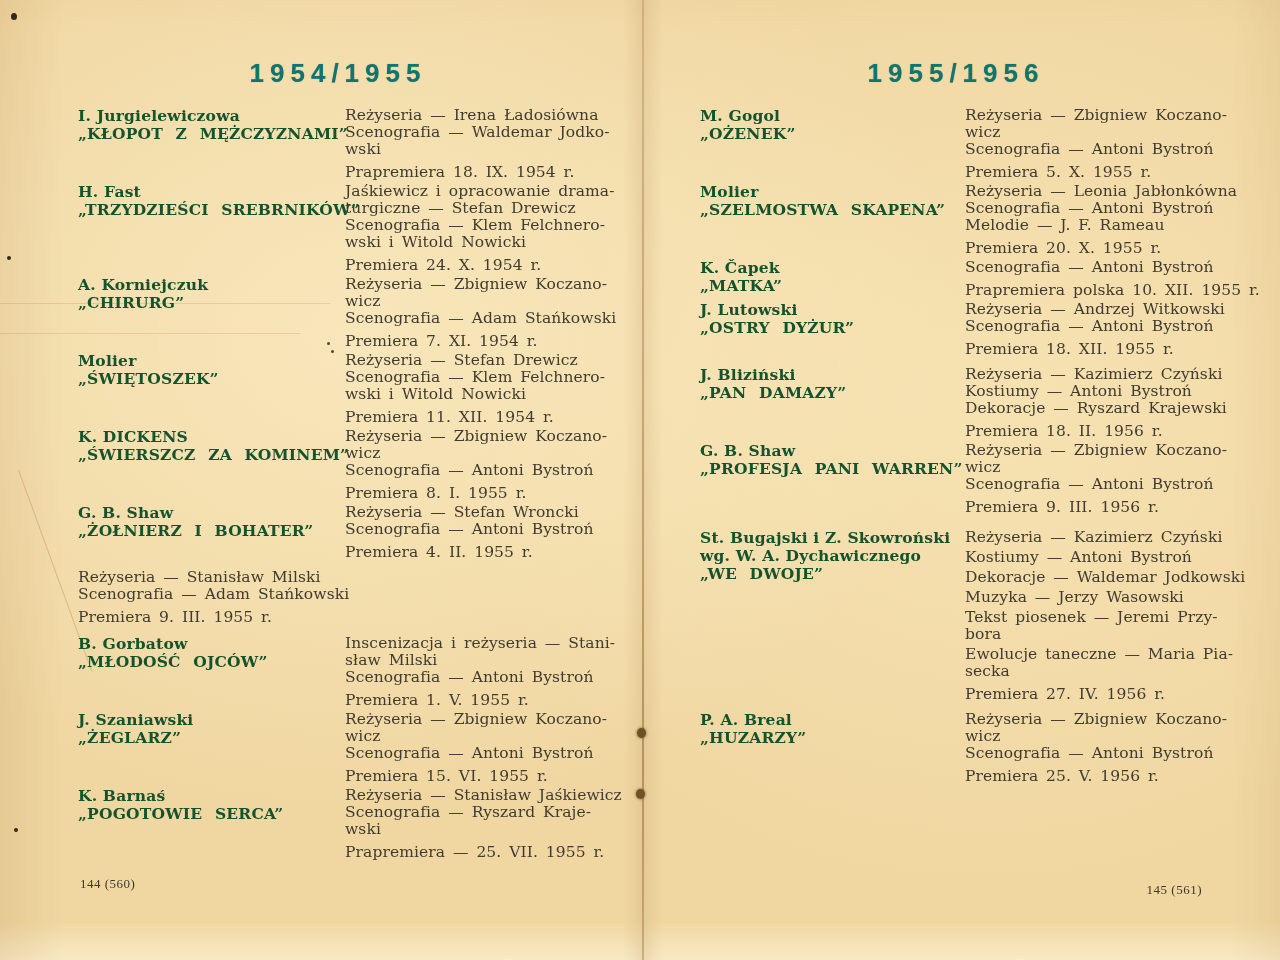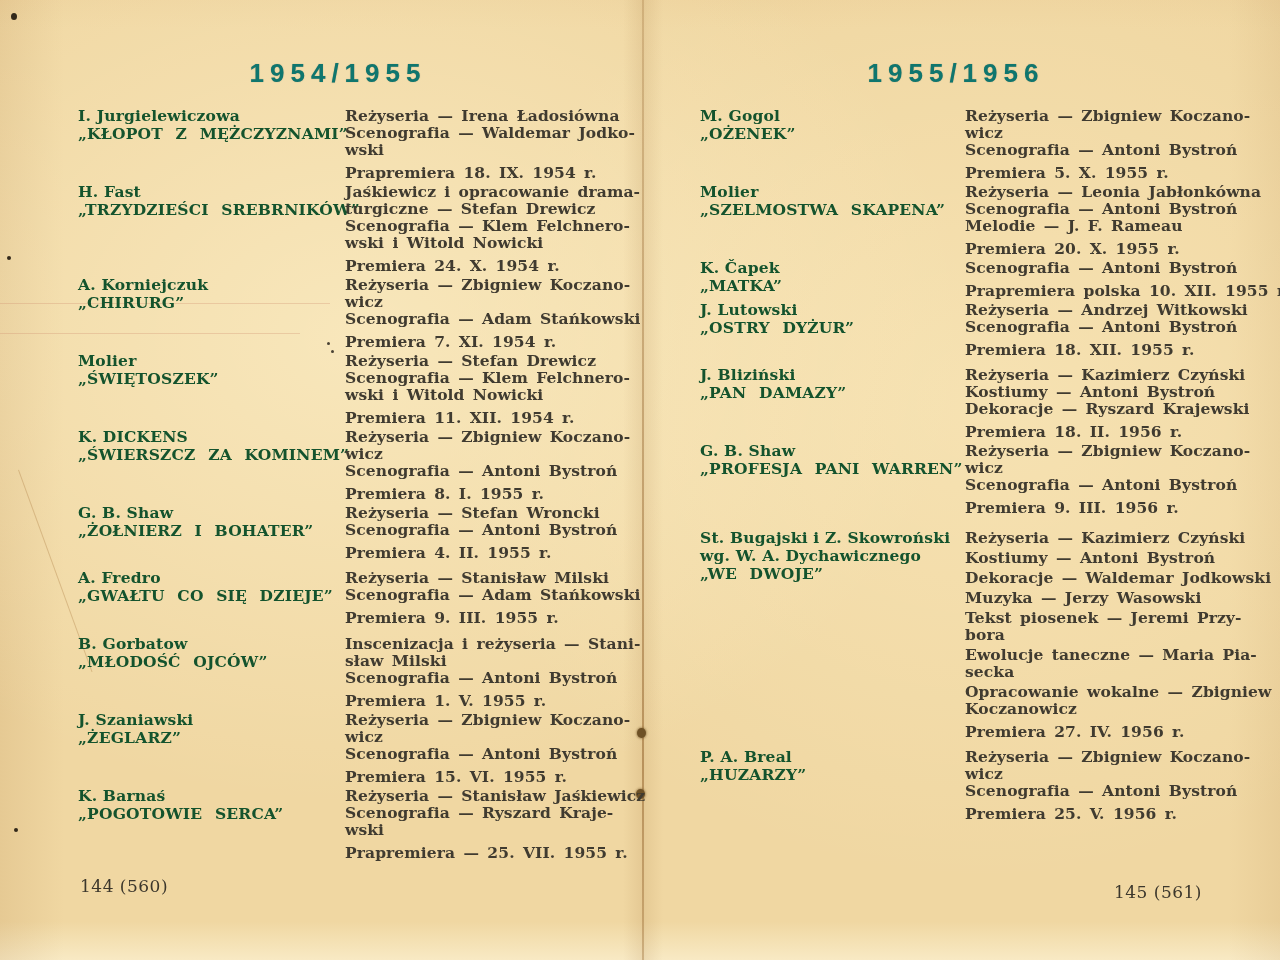--- a/index.html
+++ b/index.html
@@ -27,35 +27,35 @@
   }
   .entry{display:flex;margin-bottom:2px;}
   .author-col{flex:0 0 auto;white-space:nowrap;}
   #left-page .author-col{width:267px;}
   #right-page .author-col{width:265px;}
   .author-line, .entry-title{
     font-weight:700;font-size:15.5px;line-height:18px;color:#14532d;
     letter-spacing:0.2px;
   }
   .entry-title{word-spacing:0.45em;}
-  .credits-col{flex:1 1 auto;min-width:0;font-weight:bold;}
+  .credits-col{flex:1 1 auto;min-width:0;}
   .credit-item{margin-bottom:0;}
   .credit-line, .premiere-line{
     font-size:15.5px;line-height:17px;white-space:nowrap;
     word-spacing:0.18em;letter-spacing:0.1px;color:#403b30;
   }
   .premiere-line{margin-top:6px;}
   #left-entries .entry:nth-child(6){margin-bottom:8px;}
   #left-entries .entry:nth-child(7){margin-bottom:9px;}
   #right-entries .entry:nth-child(4){margin-bottom:8px;}
   #right-entries .entry:nth-child(6){margin-bottom:13px;}
   #right-entries .entry:nth-child(7){margin-bottom:8px;}
   #right-entries .entry:nth-child(7) .credit-item{margin-bottom:3px;}
   .page-number{
-    position:absolute;font-size:17px;letter-spacing:0.5px;color:#3c372c;
+    position:absolute;font-size:13px;letter-spacing:0.5px;color:#3c372c;font-family:Liberation Serif, serif;
   }
   #left-page .page-number{left:2px;top:818px;}
   #right-page .page-number{right:10px;top:824px;}
   
   .gutter-band{
     position:absolute;left:623px;top:0;width:40px;height:960px;
     background:linear-gradient(90deg, rgba(150,103,48,0) 0%, rgba(150,103,48,0.13) 50%, rgba(150,103,48,0) 100%);
     pointer-events:none;
   }
   .gutter-line{
@@ -190,24 +190,20 @@
           <div class="credit-item">
             <div class="credit-line">Reżyseria — Stefan Wroncki</div>
           </div>
           <div class="credit-item">
             <div class="credit-line">Scenografia — Antoni Bystroń</div>
           </div>
           <div class="premiere-line">Premiera 4. II. 1955 r.</div>
         </div>
       </div>
       <div class="entry">
-        <div class="author-col">
-          <div class="author-line">A. Fredro</div>
-          <div class="entry-title">„GWAŁTU CO SIĘ DZIEJE”</div>
-        </div>
         <div class="credits-col">
           <div class="credit-item">
             <div class="credit-line">Reżyseria — Stanisław Milski</div>
           </div>
           <div class="credit-item">
             <div class="credit-line">Scenografia — Adam Stańkowski</div>
           </div>
           <div class="premiere-line">Premiera 9. III. 1955 r.</div>
         </div>
       </div>
@@ -381,24 +377,20 @@
             <div class="credit-line">Muzyka — Jerzy Wasowski</div>
           </div>
           <div class="credit-item">
             <div class="credit-line">Tekst piosenek — Jeremi Przy-</div>
             <div class="credit-line">bora</div>
           </div>
           <div class="credit-item">
             <div class="credit-line">Ewolucje taneczne — Maria Pia-</div>
             <div class="credit-line">secka</div>
           </div>
-          <div class="credit-item">
-            <div class="credit-line">Opracowanie wokalne — Zbigniew</div>
-            <div class="credit-line">Koczanowicz</div>
-          </div>
           <div class="premiere-line">Premiera 27. IV. 1956 r.</div>
         </div>
       </div>
       <div class="entry">
         <div class="author-col">
           <div class="author-line">P. A. Breal</div>
           <div class="entry-title">„HUZARZY”</div>
         </div>
         <div class="credits-col">
           <div class="credit-item">

